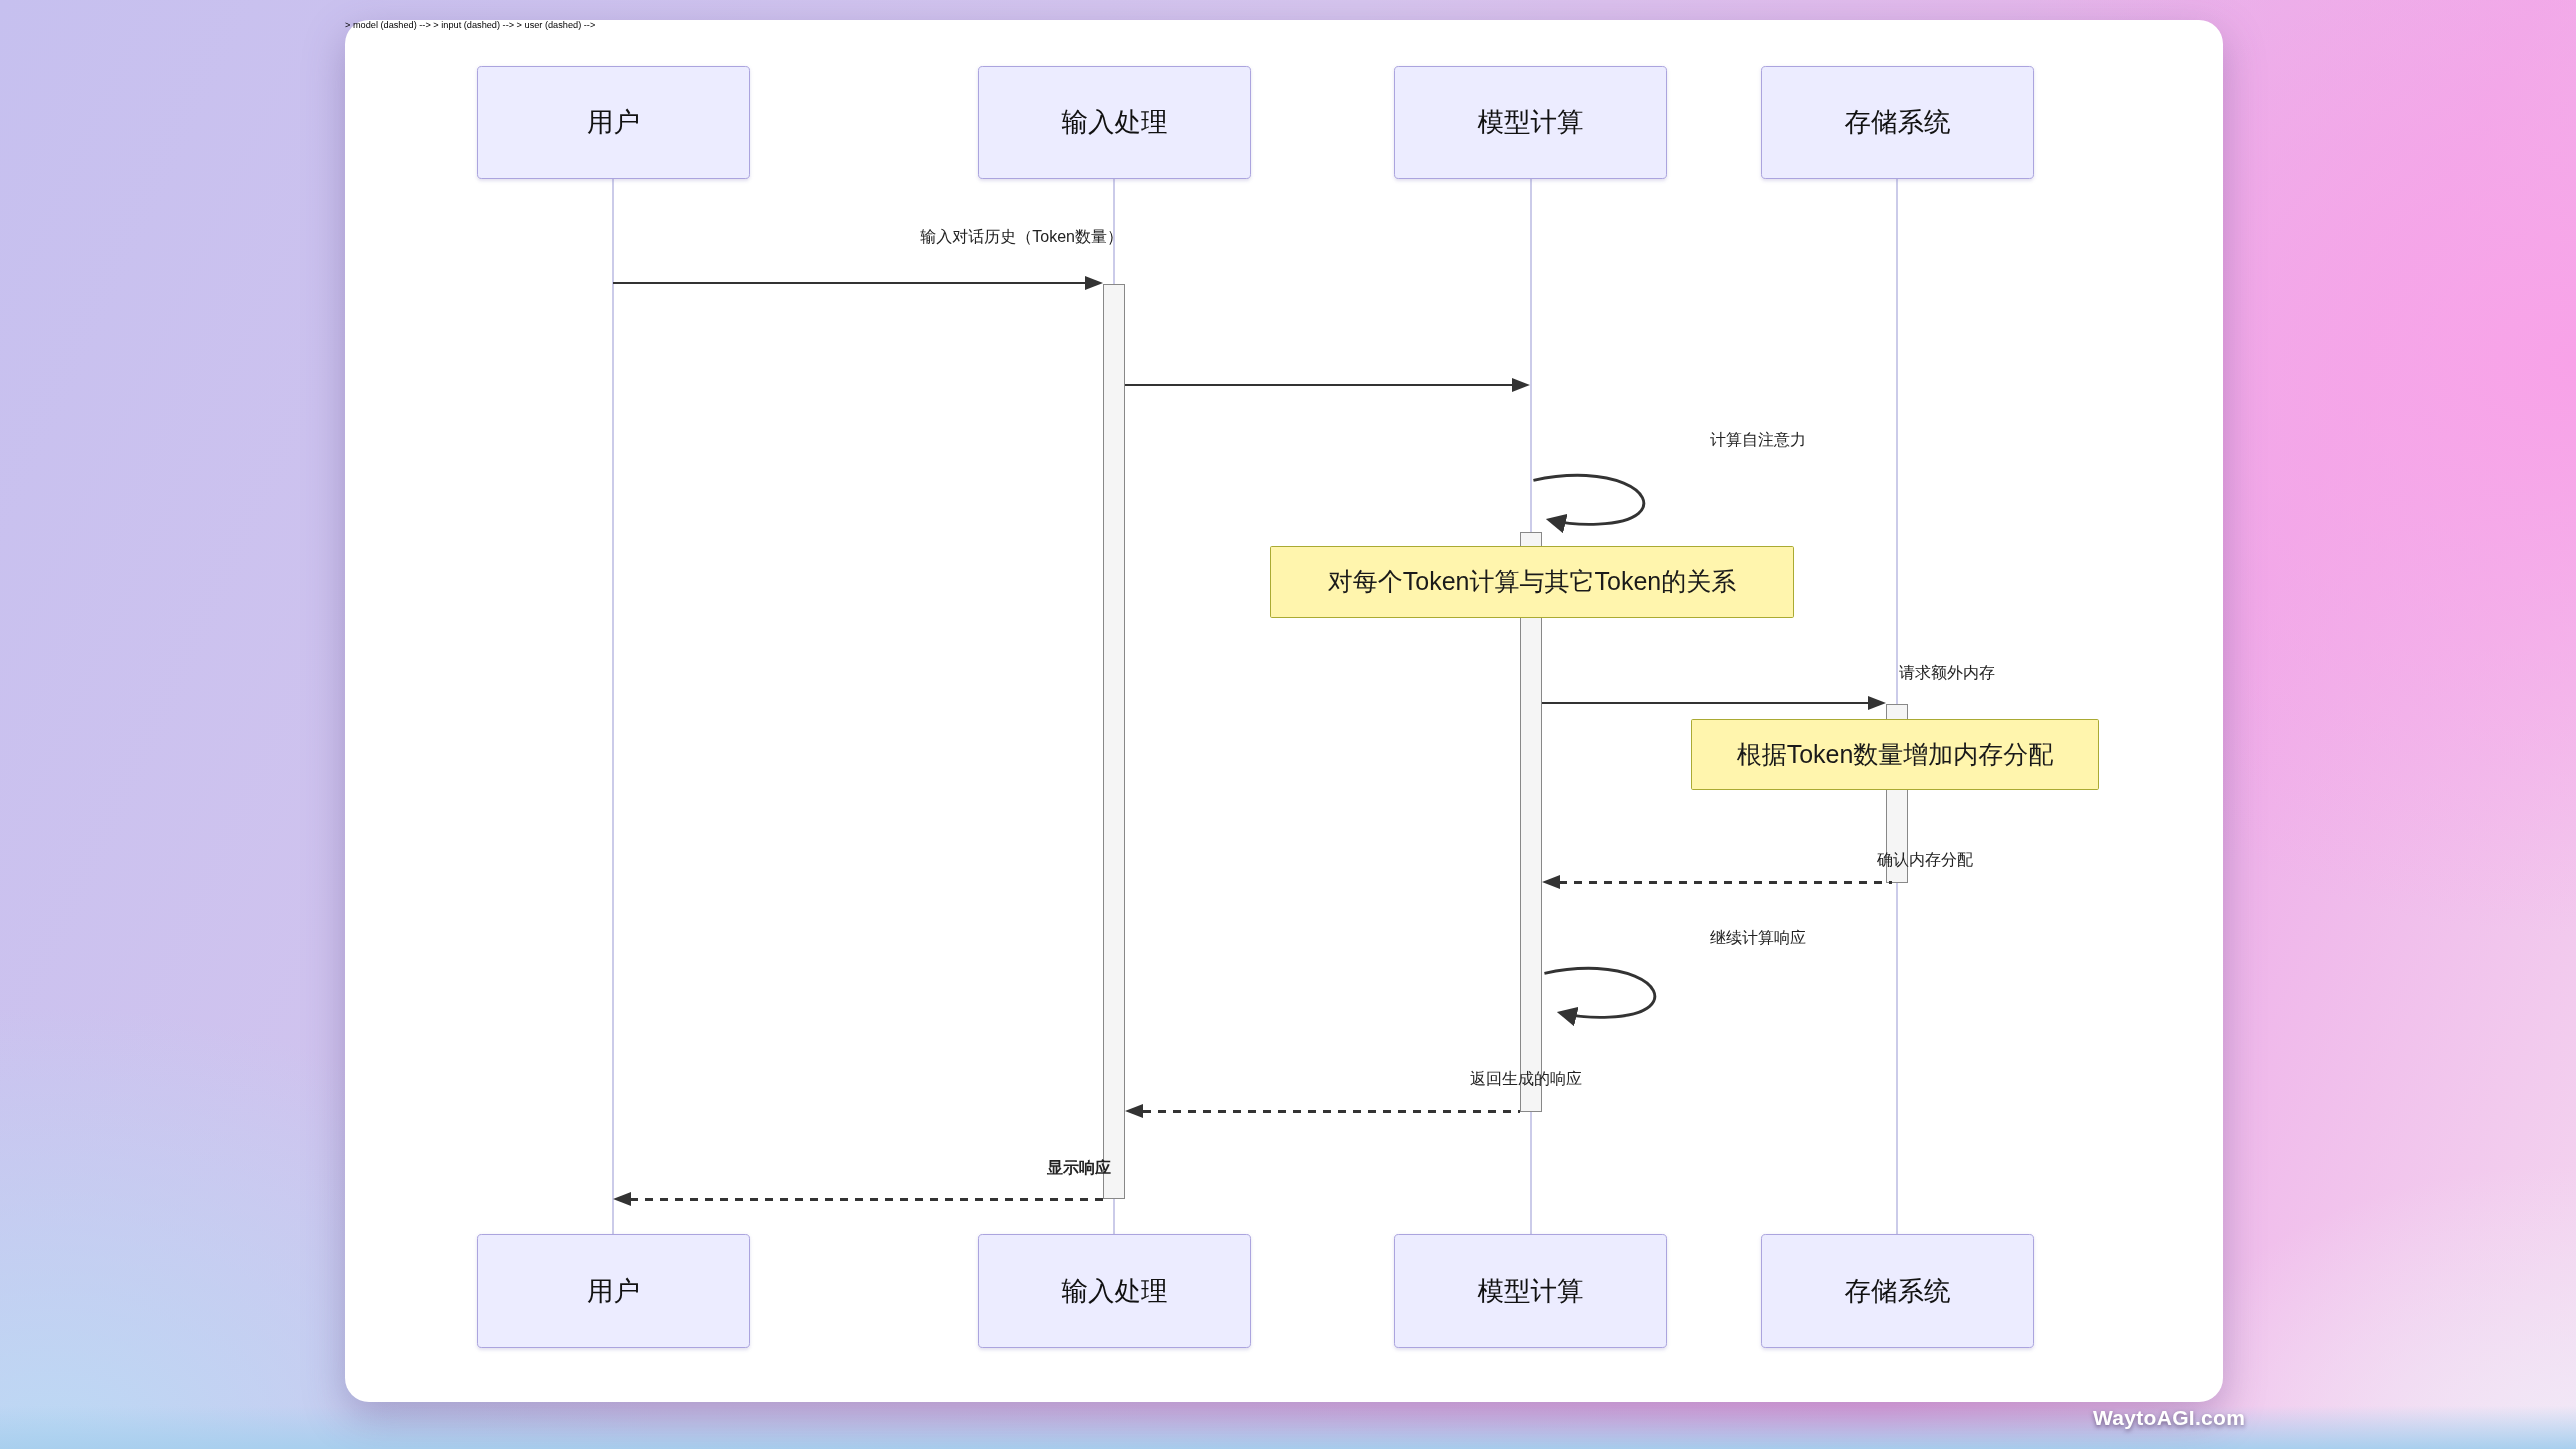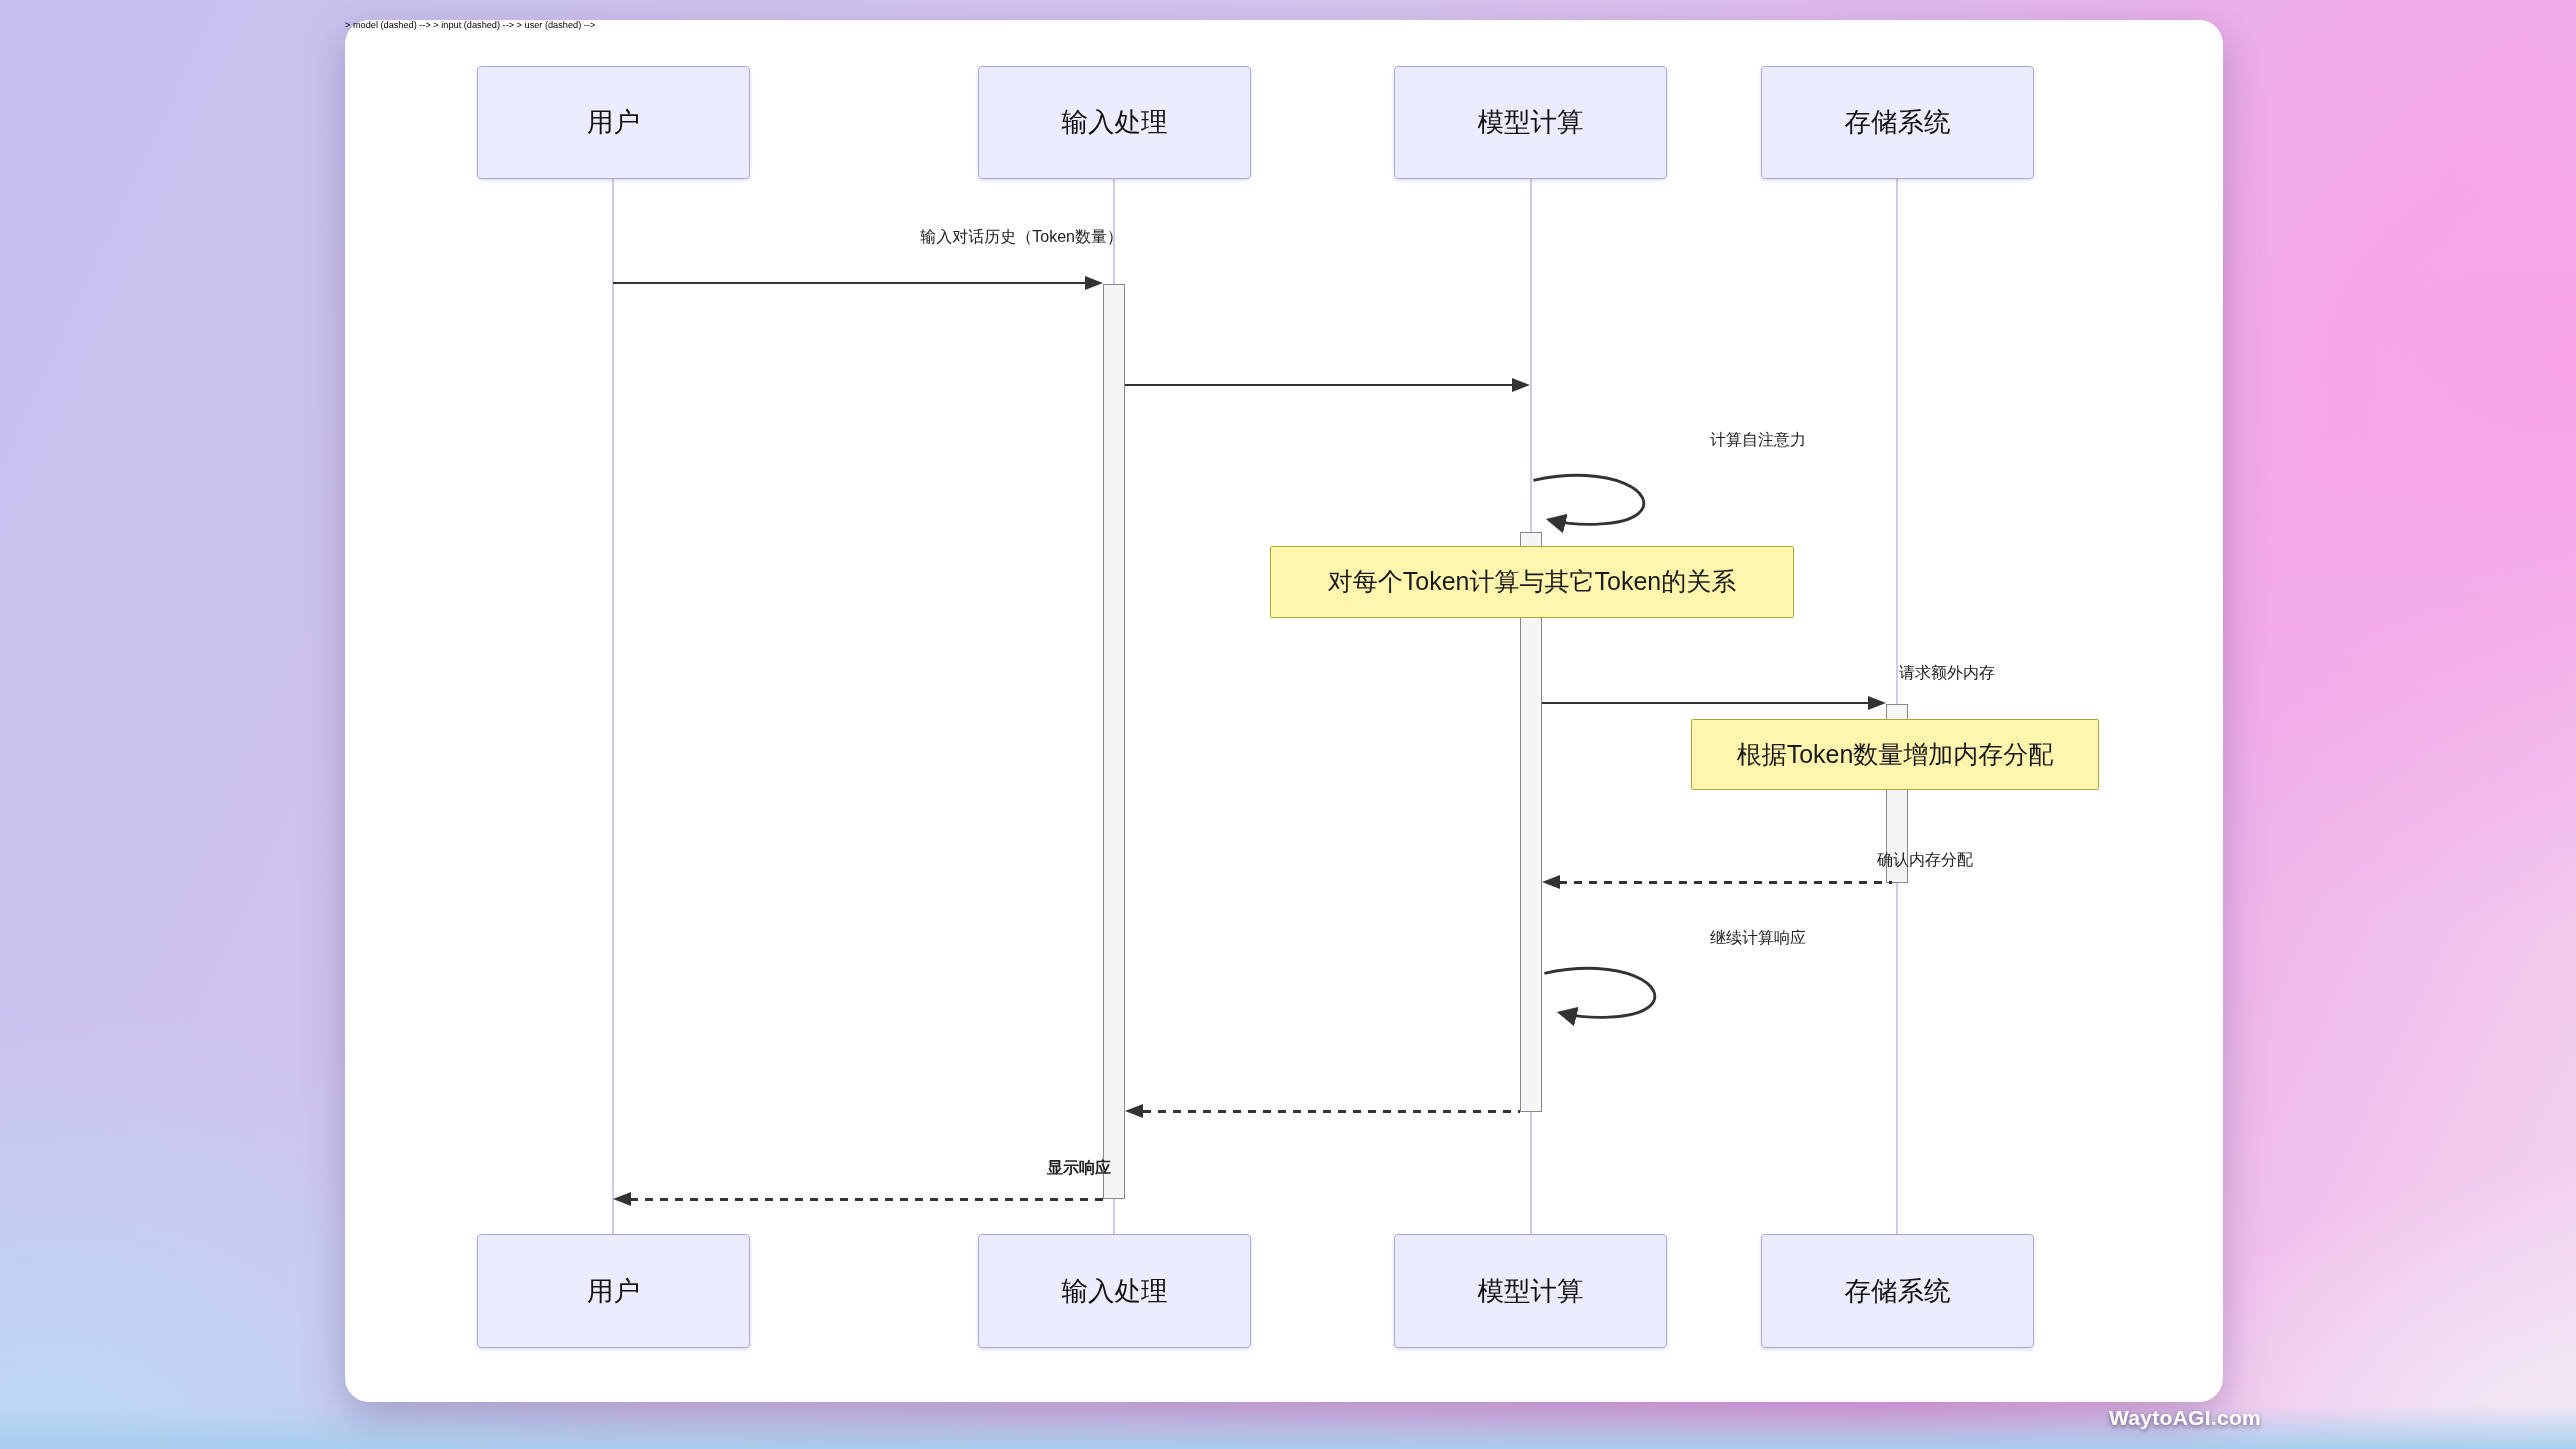--- a/index.html
+++ b/index.html
@@ -48,21 +48,21 @@
   .line.solid{height:2.9px;background:var(--arrow);}
   .line.dashed{
     height:3.5px;
     background:repeating-linear-gradient(90deg, var(--arrow) 0 8px, transparent 8px 15px);
   }
   .head{width:0;height:0;border-top:7.5px solid transparent;border-bottom:7.5px solid transparent;z-index:6;}
   .head.right{border-left:18.4px solid var(--arrow);}
   .head.left{border-right:18.4px solid var(--arrow);}
   .selfloop{z-index:5;overflow:visible;}
   .watermark{
-    position:absolute;left:2093px;top:1406px;width:184px;text-align:center;
+    position:absolute;left:2093px;top:1406px;width:184px;text-align:left;
     font-size:21px;font-weight:600;letter-spacing:0.3px;color:var(--watermark);
     text-shadow:0 1.7px 4.6px rgba(60,40,80,0.6);z-index:2;
   }
 </style>
 </head>
 <body>
 
 <div id="stage">
 
   <div class="card">
@@ -149,20 +149,21 @@
     <svg class="selfloop" style="left:1198px;top:943px;" width="132" height="64" viewBox="0 0 230 112">
       <defs>
         <marker id="arr2" viewBox="0 0 10 10" refX="7" refY="5" markerWidth="7" markerHeight="7" orient="auto">
           <path d="M0,0 L10,5 L0,10 Z" style="fill:var(--arrow)"></path>
         </marker>
       </defs>
       <path d="M 2 18 C 140 -12, 224 42, 186 76 C 158 100, 76 98, 34 88" style="fill:none;stroke:var(--arrow);stroke-width:5" marker-end="url(#arr2)"></path>
     </svg>
 
     &gt; input (dashed) --&gt;
+    <div class="msg-label" style="left:719px;top:1041px;">返回生成的响应</div>
     <div class="line dashed" style="left:798px;top:1090px;width:377px;"></div>
     <div class="head left" style="left:780px;top:1084px;"></div>
 
     &gt; user (dashed) --&gt;
     <div class="msg-label" style="left:248px;top:1130px;font-weight:bold;">显示响应</div>
     <div class="line dashed" style="left:285px;top:1178px;width:473px;"></div>
     <div class="head left" style="left:268px;top:1172px;"></div>
 
   </div>
 

